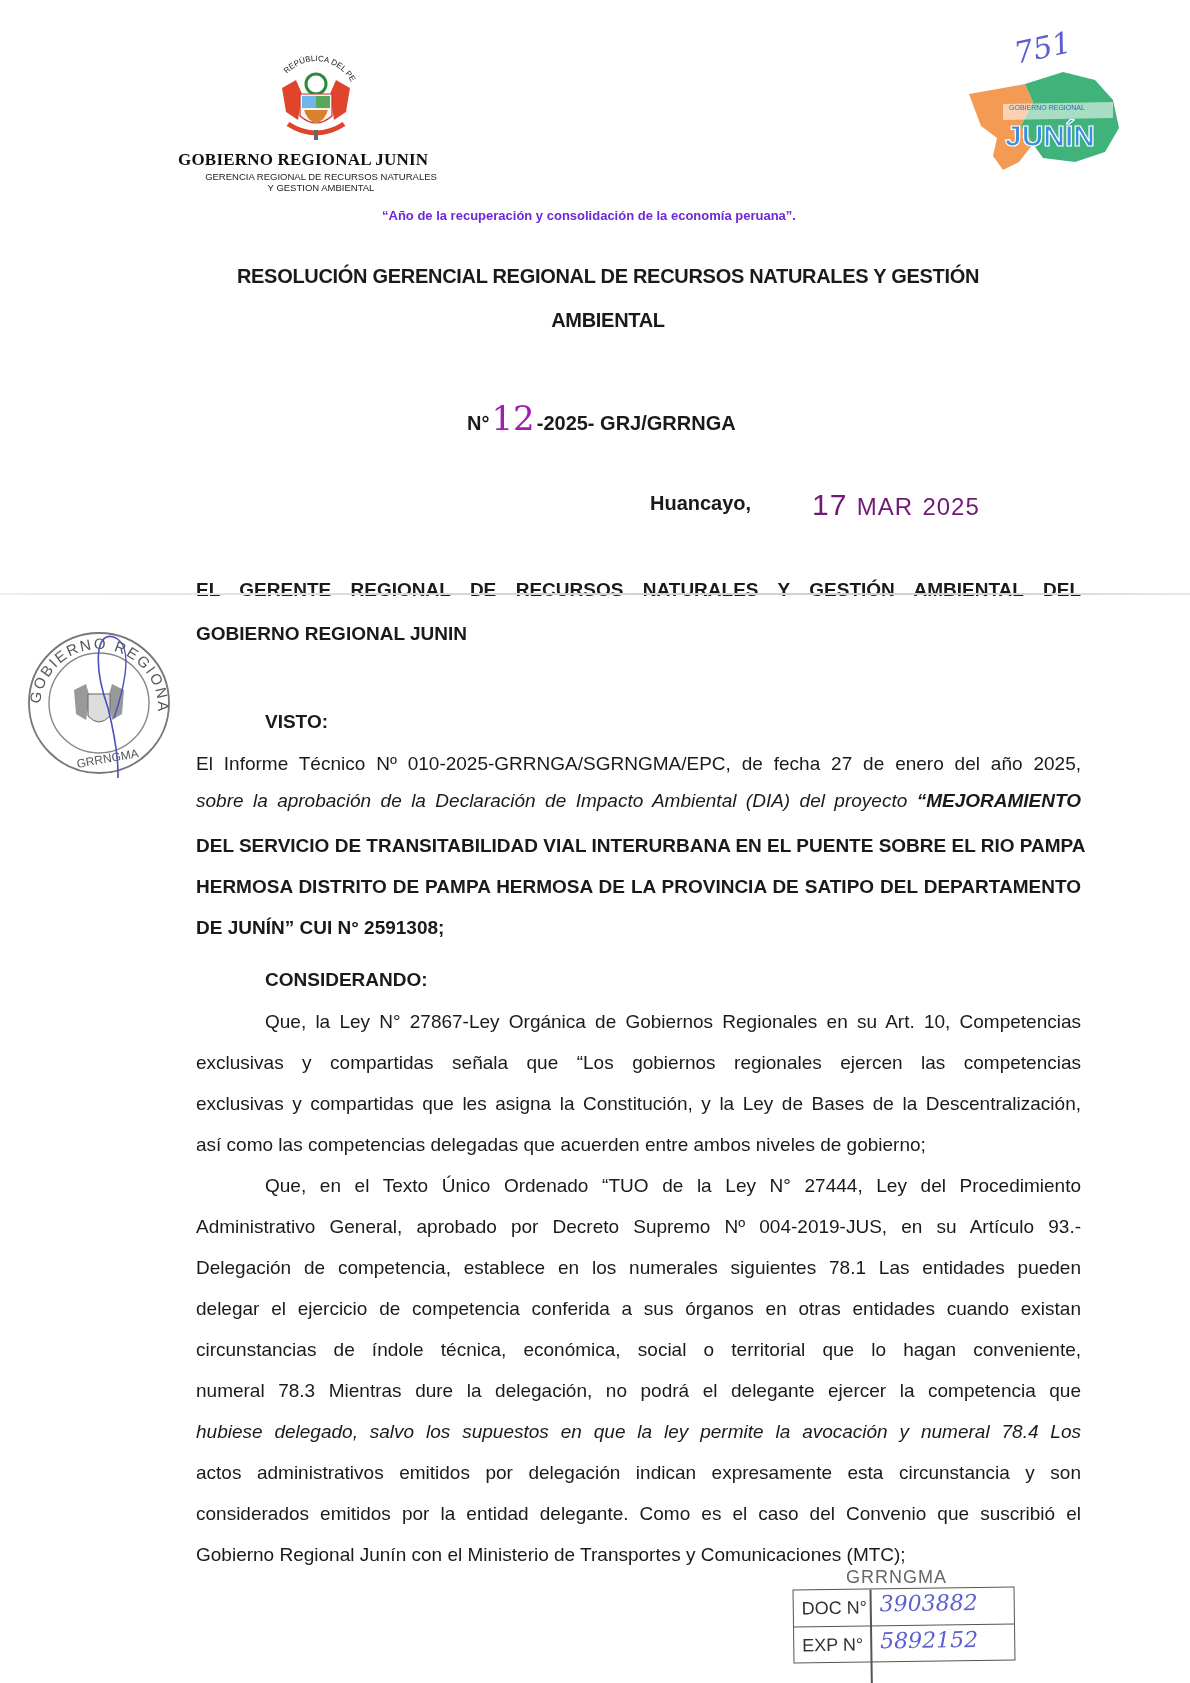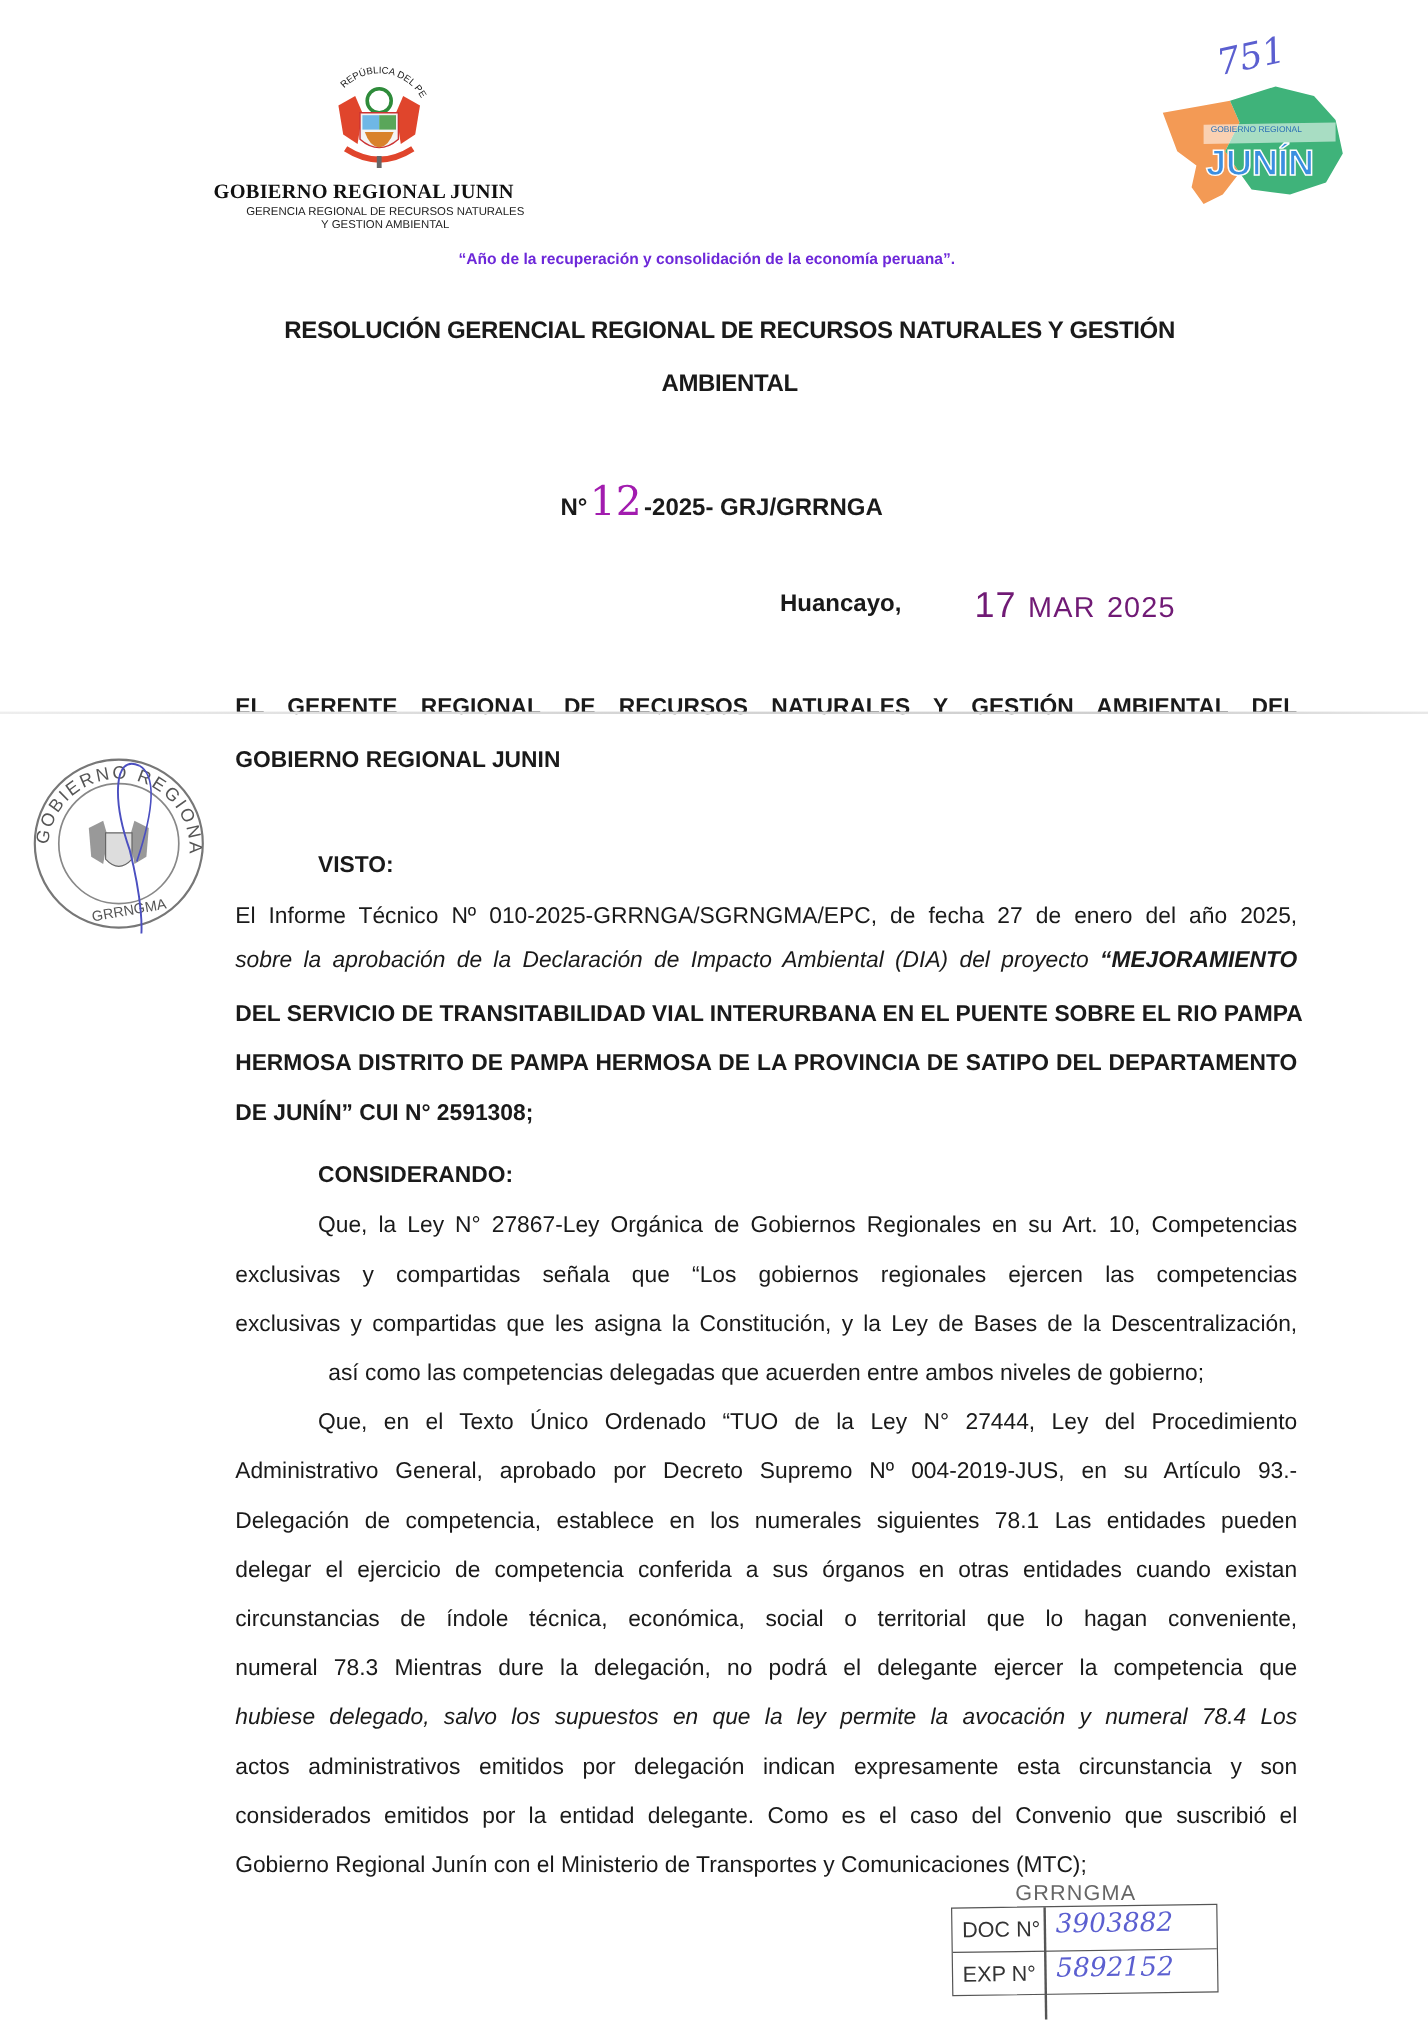--- a/index.html
+++ b/index.html
@@ -115,21 +115,21 @@
 <div class="line just" style="top:752px;">El Informe Técnico Nº 010-2025-GRRNGA/SGRNGMA/EPC, de fecha 27 de enero del año 2025,</div>
 <div class="line just" style="top:789px;font-style:italic;"><span>sobre la aprobación de la Declaración de Impacto Ambiental (DIA) del proyecto </span><span class="b">“MEJORAMIENTO</span></div>
 <div class="line just b" style="top:834px;">DEL SERVICIO DE TRANSITABILIDAD VIAL INTERURBANA EN EL PUENTE SOBRE EL RIO PAMPA</div>
 <div class="line just b" style="top:875px;">HERMOSA DISTRITO DE PAMPA HERMOSA DE LA PROVINCIA DE SATIPO DEL DEPARTAMENTO</div>
 <div class="line b" style="top:916px;">DE JUNÍN” CUI N° 2591308;</div>
 
 <div class="line indent b" style="top:968px;">CONSIDERANDO:</div>
 <div class="line indent just" style="top:1010px;">Que, la Ley N° 27867-Ley Orgánica de Gobiernos Regionales en su Art. 10, Competencias</div>
 <div class="line just" style="top:1051px;">exclusivas y compartidas señala que “Los gobiernos regionales ejercen las competencias</div>
 <div class="line just" style="top:1092px;">exclusivas y compartidas que les asigna la Constitución, y la Ley de Bases de la Descentralización,</div>
-<div class="line" style="top:1133px;text-align:center;">así como las competencias delegadas que acuerden entre ambos niveles de gobierno;</div>
+<div class="line" style="top:1133px;">así como las competencias delegadas que acuerden entre ambos niveles de gobierno;</div>
 <div class="line indent just" style="top:1174px;">Que, en el Texto Único Ordenado “TUO de la Ley N° 27444, Ley del Procedimiento</div>
 <div class="line just" style="top:1215px;">Administrativo General, aprobado por Decreto Supremo Nº 004-2019-JUS, en su Artículo 93.-</div>
 <div class="line just" style="top:1256px;">Delegación de competencia, establece en los numerales siguientes 78.1 Las entidades pueden</div>
 <div class="line just" style="top:1297px;">delegar el ejercicio de competencia conferida a sus órganos en otras entidades cuando existan</div>
 <div class="line just" style="top:1338px;">circunstancias de índole técnica, económica, social o territorial que lo hagan conveniente,</div>
 <div class="line just" style="top:1379px;">numeral 78.3 Mientras dure la delegación, no podrá el delegante ejercer la competencia que</div>
 <div class="line just" style="top:1420px;font-style:italic;">hubiese delegado, salvo los supuestos en que la ley permite la avocación y numeral  78.4 Los</div>
 <div class="line just" style="top:1461px;">actos administrativos emitidos por delegación indican expresamente esta circunstancia y son</div>
 <div class="line just" style="top:1502px;">considerados emitidos por la entidad delegante. Como es el caso del Convenio que suscribió el</div>
 <div class="line" style="top:1543px;">Gobierno Regional Junín con el Ministerio de Transportes y Comunicaciones (MTC);</div>

